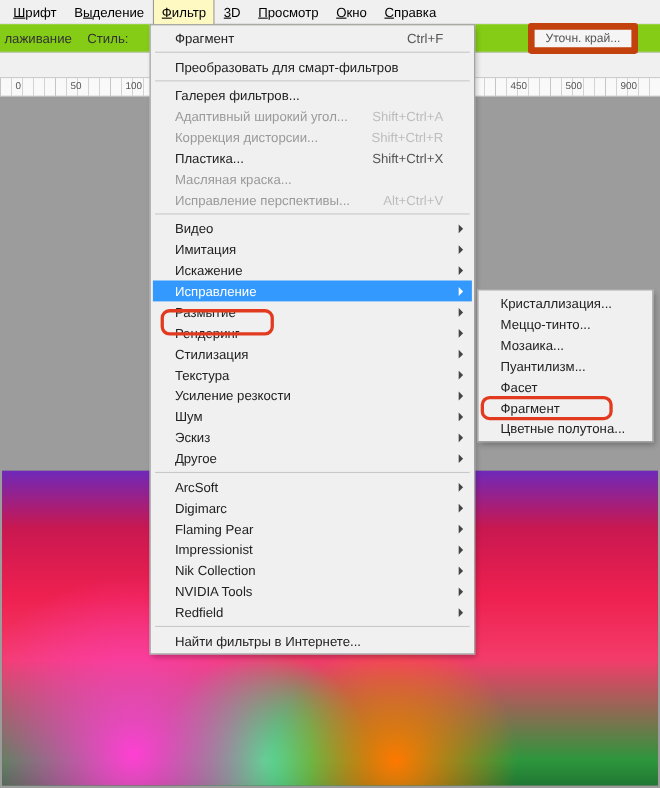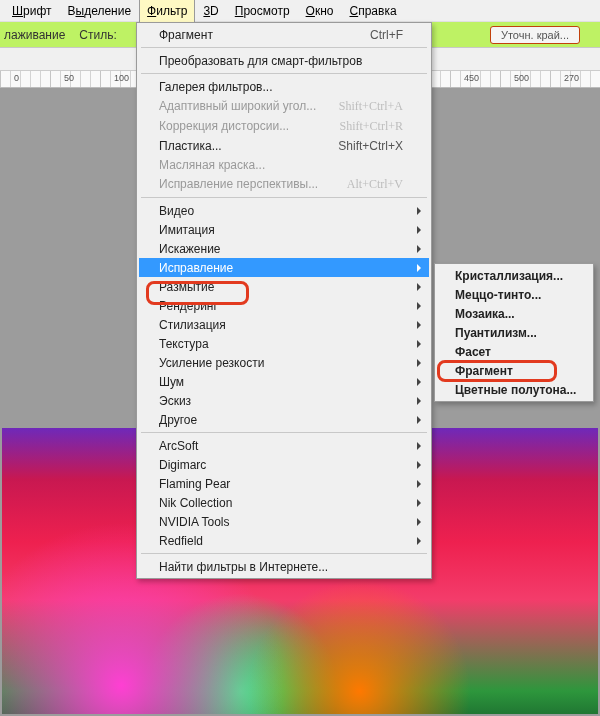--- a/index.html
+++ b/index.html
@@ -40,32 +40,32 @@
   }
   .menu-bar .menu-item .ul { text-decoration: underline; }
   .option-bar {
     position: absolute;
     top: 22px; left: 0; right: 0;
     height: 26px;
     display: flex;
     align-items: center;
     padding-left: 4px;
     border-bottom: 1px solid #c8c8c8;
-    background: #bef264;
+    background: #84cc16;
   }
   .option-bar .label {
     color: #333;
     padding-right: 4px;
   }
   .option-bar .btn {
     margin-left: auto;
     margin-right: 20px;
     padding: 2px 10px;
     background: #f5f5f5;
-    border: 1px solid #c2410c;
+    border: 6px solid #c2410c;
     border-radius: 3px;
     font-size: 11px;
     color: #555;
   }
   .tab-bar {
     position: absolute;
     top: 48px; left: 0; right: 0;
     height: 22px;
     background: #dedede;
     display: flex;
@@ -135,21 +135,21 @@
     color: #222;
     cursor: default;
     position: relative;
   }
   .dropdown .dm-item.disabled { color: #9a9a9a; }
   .dropdown .dm-item .shortcut {
     margin-left: auto;
     color: #555;
     font-size: 12px;
   }
-  .dropdown .dm-item.disabled .shortcut { color: #bdbdbd; font-family: Liberation Serif, serif; }
+  .dropdown .dm-item.disabled .shortcut { color: #bdbdbd; }
   .dropdown .dm-item.highlighted {
     background: #3399ff;
     color: #fff;
   }
   .dropdown .dm-item .sub-arrow {
     position: absolute;
     right: 8px;
     top: 50%;
     transform: translateY(-50%);
     width: 0; height: 0;
@@ -169,21 +169,20 @@
     width: 160px;
     background: #f0f0f0;
     border: 1px solid #9a9a9a;
     box-shadow: 2px 3px 5px rgba(0,0,0,0.25);
     padding: 2px;
   }
   .submenu .sm-item {
     padding: 2.5px 12px 2.5px 18px;
     color: #222;
     cursor: default;
-    font-weight: bold;
   }
   .red-ring {
     position: absolute;
     border: 3px solid #e23a1f;
     border-radius: 8px;
     pointer-events: none;
   }
 </style>
 </head>
 <body>
@@ -206,21 +205,21 @@
     <span class="btn">Уточн. край...</span>
   </div>
 
 
   <div class="ruler" id="ruler">
       <span style="left: 14px;">0</span>
       <span style="left: 64px;">50</span>
       <span style="left: 114px;">100</span>
       <span style="left: 464px;">450</span>
       <span style="left: 514px;">500</span>
-      <span style="left: 564px;">270</span>
+      <span style="left: 564px;">900</span>
     </div>
 </div>
 
 <div class="canvas-bg">
   <div class="canvas"></div>
 </div>
 
 <div class="dropdown" id="filter-menu">
     <div class="dm-item">
       <span>Фрагмент</span>
@@ -306,20 +305,24 @@
     <div class="dm-item">
       <span>ArcSoft</span>
       <span class="sub-arrow"></span>
     </div>
     <div class="dm-item">
       <span>Digimarc</span>
       <span class="sub-arrow"></span>
     </div>
     <div class="dm-item">
       <span>Flaming Pear</span>
+      <span class="sub-arrow"></span>
+    </div>
+    <div class="dm-item">
+      <span>Impressionist</span>
       <span class="sub-arrow"></span>
     </div>
     <div class="dm-item">
       <span>Nik Collection</span>
       <span class="sub-arrow"></span>
     </div>
     <div class="dm-item">
       <span>NVIDIA Tools</span>
       <span class="sub-arrow"></span>
     </div>

